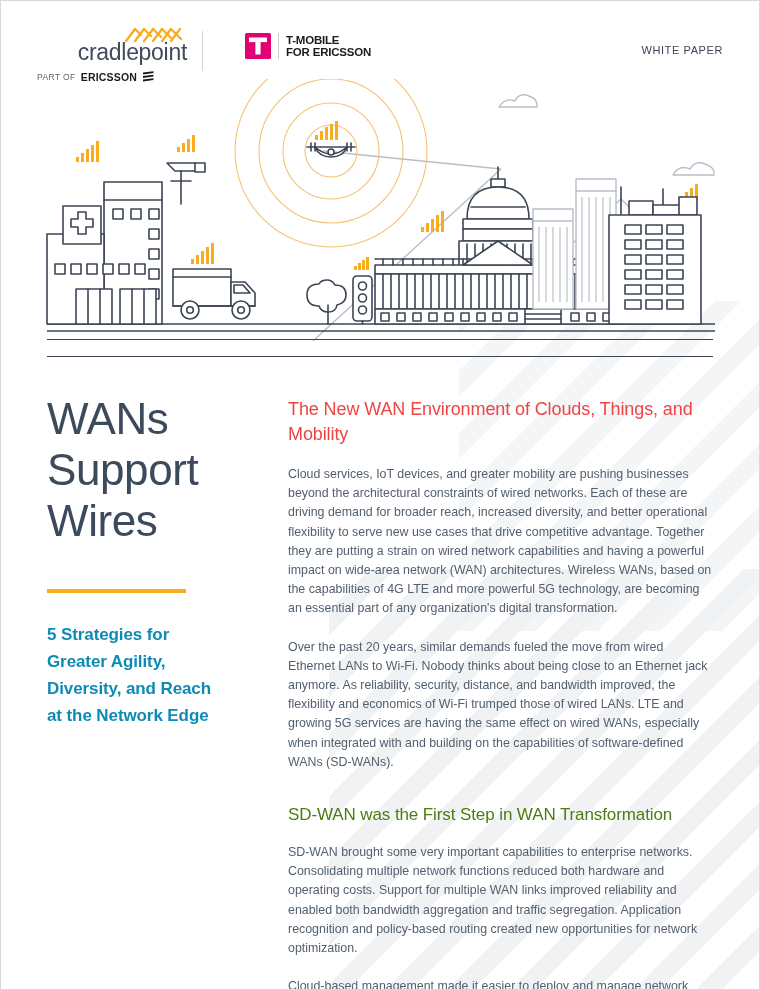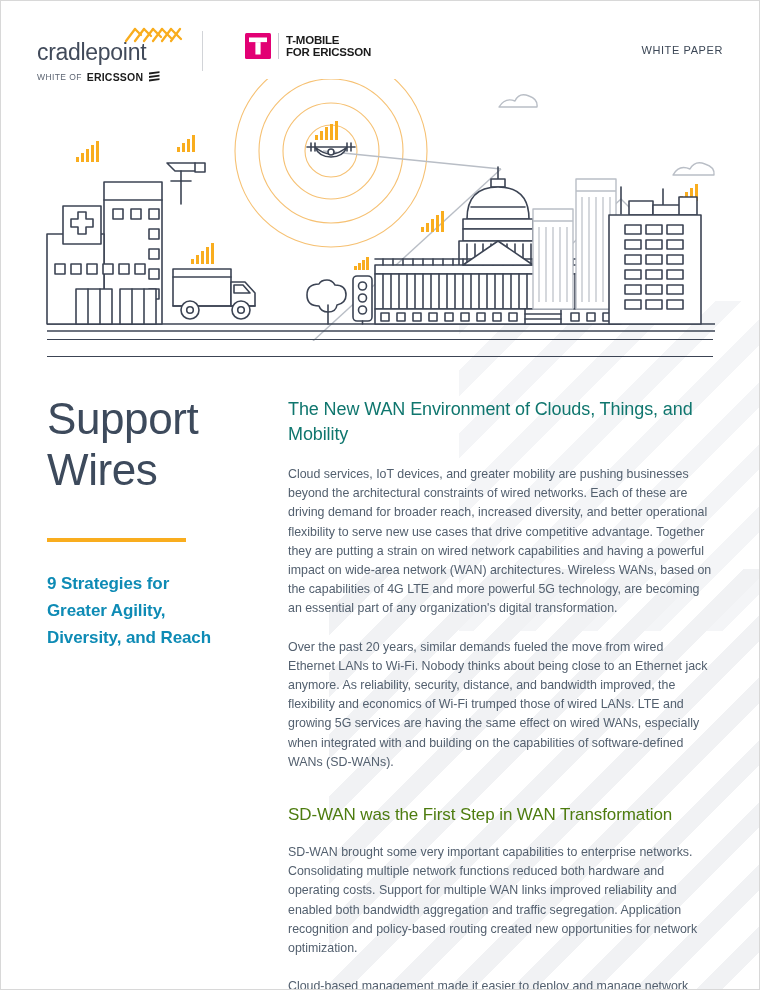--- a/index.html
+++ b/index.html
@@ -51,20 +51,21 @@
   }
   .logo-block{position:absolute;left:0;top:0;width:150px;}
   .cradlepoint-word{
     font-size:23px;
     letter-spacing:-0.3px;
     color:#414a5a;
     font-family:"Liberation Sans", sans-serif;
     font-weight:400;
     line-height:1;
     margin-top:12px;
+    text-align:right;
   }
   .cp-swoosh{
     position:absolute;right:2px;top:-4px;width:62px;height:18px;
   }
   .part-of{
     margin-top:7px;
     display:flex;align-items:center;gap:5px;
   }
   .part-of .po-label{
     font-size:8.5px;color:#5c6472;letter-spacing:.4px;font-weight:400;
@@ -122,21 +123,21 @@
     font-size:17px;line-height:27px;font-weight:bold;color:#0e8bb5;
     letter-spacing:-0.1px;
   }
 
   
   .right-col{
     position:absolute;left:287px;top:396px;width:425px;
   }
   h2.sec{
     margin:0 0 18px 0;
-    font-size:18px;line-height:25px;font-weight:400;color:#0f766e;
+    font-size:18px;line-height:25px;font-weight:400;color:#ef4444;
     letter-spacing:-0.1px;
   }
   h2.sec2{
     margin:30px 0 16px 0;
     font-size:17px;line-height:25px;font-weight:400;color:#4d7c0f;
     letter-spacing:-0.1px;
   }
   p.body{
     margin:0 0 19px 0;
     font-size:12.4px;line-height:19.2px;color:#53606f;
@@ -168,21 +169,21 @@
           <g fill="none" stroke="#f9ad1e" stroke-width="2.3" stroke-linecap="round">
             <path d="M12 4 L18 10"></path>
             <path d="M21 4 L28 11"></path>
             <path d="M30 4 L38 12"></path>
             <path d="M39 4 L48 13"></path>
             <path d="M48 4 L58 14"></path>
           </g>
         </svg>
         <div class="cradlepoint-word">cradlepoint</div>
         <div class="part-of">
-          <span class="po-label">WHITE OF</span>
+          <span class="po-label">PART OF</span>
           <span class="ericsson">ERICSSON</span>
           <svg width="13" height="12" viewBox="0 0 13 12">
             <g fill="#1b1b1b">
               <path d="M1 1.6 L11.5 0.2 L11.5 2.0 L1 3.4 Z"></path>
               <path d="M1 5.1 L11.5 3.7 L11.5 5.5 L1 6.9 Z"></path>
               <path d="M1 8.6 L11.5 7.2 L11.5 9.0 L1 10.4 Z"></path>
             </g>
           </svg>
         </div>
       </div>
@@ -449,28 +450,30 @@
           <rect class="dkf" x="666" y="221" width="16" height="9"></rect>
         </g>
       </g>
     </svg>
 
     <div class="rule-top"></div>
     <div class="rule-bottom"></div>
 
     <div class="left-col">
       <div class="big-title">
+        <div>WANs</div>
         <div>Support</div>
         <div>Wires</div>
       </div>
       <div class="orange-rule"></div>
       <div class="sub-title">
-        <div>9 Strategies for</div>
+        <div>5 Strategies for</div>
         <div>Greater Agility,</div>
         <div>Diversity, and Reach</div>
+        <div>at the Network Edge</div>
       </div>
     </div>
 
     <div class="right-col">
       <h2 class="sec">The New WAN Environment of Clouds, Things, and Mobility</h2>
       <p class="body">Cloud services, IoT devices, and greater mobility are pushing businesses beyond the architectural constraints of wired networks. Each of these are driving demand for broader reach, increased diversity, and better operational flexibility to serve new use cases that drive competitive advantage. Together they are putting a strain on wired network capabilities and having a powerful impact on wide-area network (WAN) architectures. Wireless WANs, based on the capabilities of 4G LTE and more powerful 5G technology, are becoming an essential part of any organization's digital transformation.</p>
       <p class="body">Over the past 20 years, similar demands fueled the move from wired Ethernet LANs to Wi-Fi. Nobody thinks about being close to an Ethernet jack anymore. As reliability, security, distance, and bandwidth improved, the flexibility and economics of Wi-Fi trumped those of wired LANs. LTE and growing 5G services are having the same effect on wired WANs, especially when integrated with and building on the capabilities of software-defined WANs (SD-WANs).</p>
 
       <h2 class="sec2">SD-WAN was the First Step in WAN Transformation</h2>
       <p class="body">SD-WAN brought some very important capabilities to enterprise networks. Consolidating multiple network functions reduced both hardware and operating costs. Support for multiple WAN links improved reliability and enabled both bandwidth aggregation and traffic segregation. Application recognition and policy-based routing created new opportunities for network optimization.</p>

